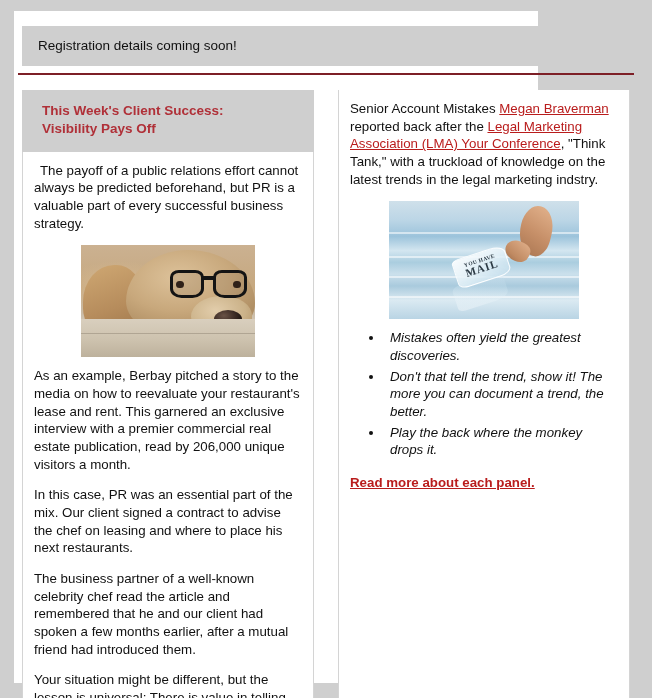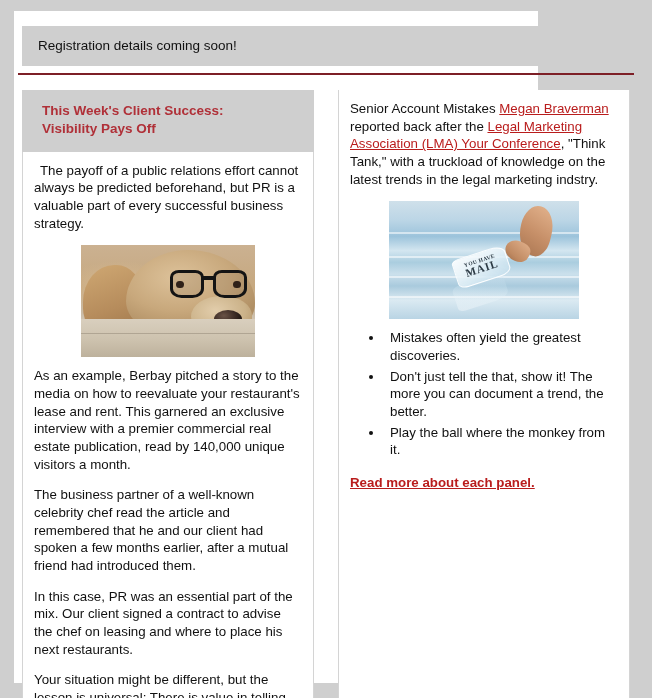--- a/index.html
+++ b/index.html
@@ -109,20 +109,21 @@
   a.read-more-link {
     font-weight: bold;
     font-size: 13.3px;
     display: inline-block;
     margin-top: 0;
   }
 
   .bullets {
     margin: 0 0 14px 0;
     padding-left: 34px;
+    font-style: italic;
   }
   .bullets li {
     font-size: 13.3px;
     line-height: 1.33;
     color: #111111;
     margin-bottom: 3px;
     padding-left: 6px;
   }
 
   
@@ -343,23 +344,23 @@
               </div>
               <div class="bridge"></div>
               <div class="lens right">
                 <div class="pupil right"></div>
               </div>
             </div>
           </div>
           <div class="dog-floor"></div>
         </div>
 
-        <p class="para">As an example, Berbay pitched a story to the media on how to reevaluate your restaurant's lease and rent. This garnered an exclusive interview with a premier commercial real estate publication, read by 140,000 unique visitors a month.</p>
+        <p class="para">As an example, Berbay pitched a story to the media on how to reevaluate your restaurant's lease and rent. This garnered an exclusive interview with a premier commercial real estate publication, read by 206,000 unique visitors a month.</p>
+        <p class="para">In this case, PR was an essential part of the mix. Our client signed a contract to advise the chef on leasing and where to place his next restaurants.</p>
         <p class="para">The business partner of a well-known celebrity chef read the article and remembered that he and our client had spoken a few months earlier, after a mutual friend had introduced them.</p>
-        <p class="para">In this case, PR was an essential part of the mix. Our client signed a contract to advise the chef on leasing and where to place his next restaurants.</p>
         <p class="para">Your situation might be different, but the lesson is universal: There is value in telling your story.</p>
 
       </div>
     </div>
 
     <div class="column">
       <div class="col-body">
 
         <p class="para"><span>Senior Account Mistakes </span><a class="inline-link" href="#">Megan Braverman</a><span> reported back after the </span><a class="inline-link" href="#">Legal Marketing Association (LMA) Your Conference</a><span>, "Think Tank," with a truckload of knowledge on the latest trends in the legal marketing indstry.</span></p>
 
@@ -375,22 +376,22 @@
             <div class="bottle-label">
               <div class="label-small">YOU HAVE</div>
               <div class="label-big">MAIL</div>
             </div>
           </div>
         </div>
 
 
         <ul class="bullets">
           <li>Mistakes often yield the greatest discoveries.</li>
-          <li>Don't just tell the that, show it! The more you can document a trend, the better.</li>
-          <li>Play the ball where the monkey from it.</li>
+          <li>Don't that tell the trend, show it! The more you can document a trend, the better.</li>
+          <li>Play the back where the monkey drops it.</li>
         </ul>
 
         <a class="read-more-link" href="#">Read more about each panel.</a>
 
       </div>
     </div>
 
   </div>
 </div>
 

